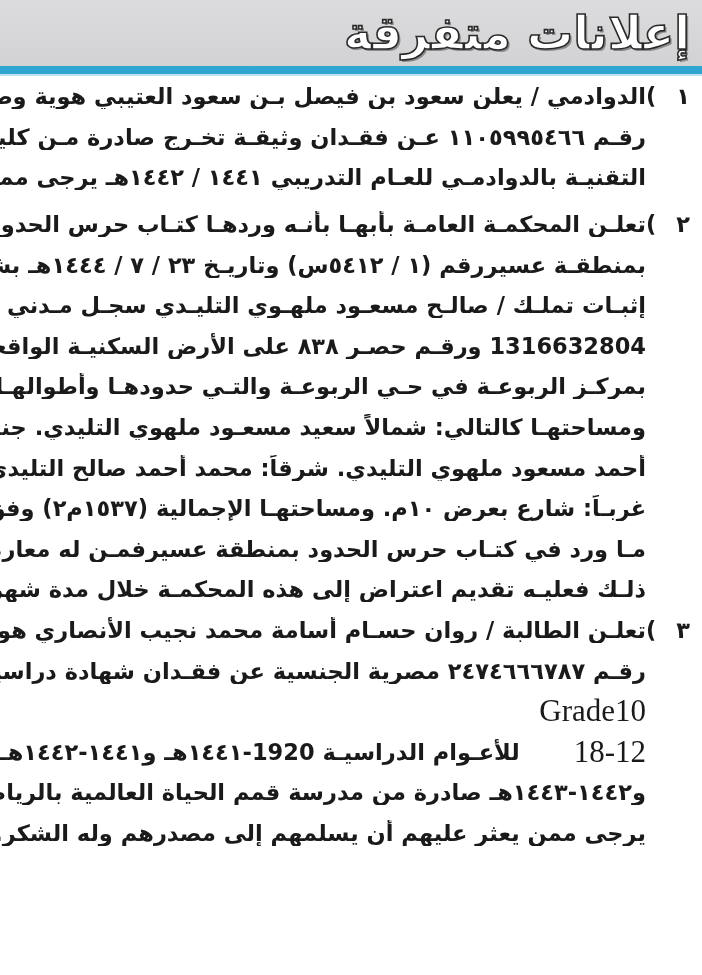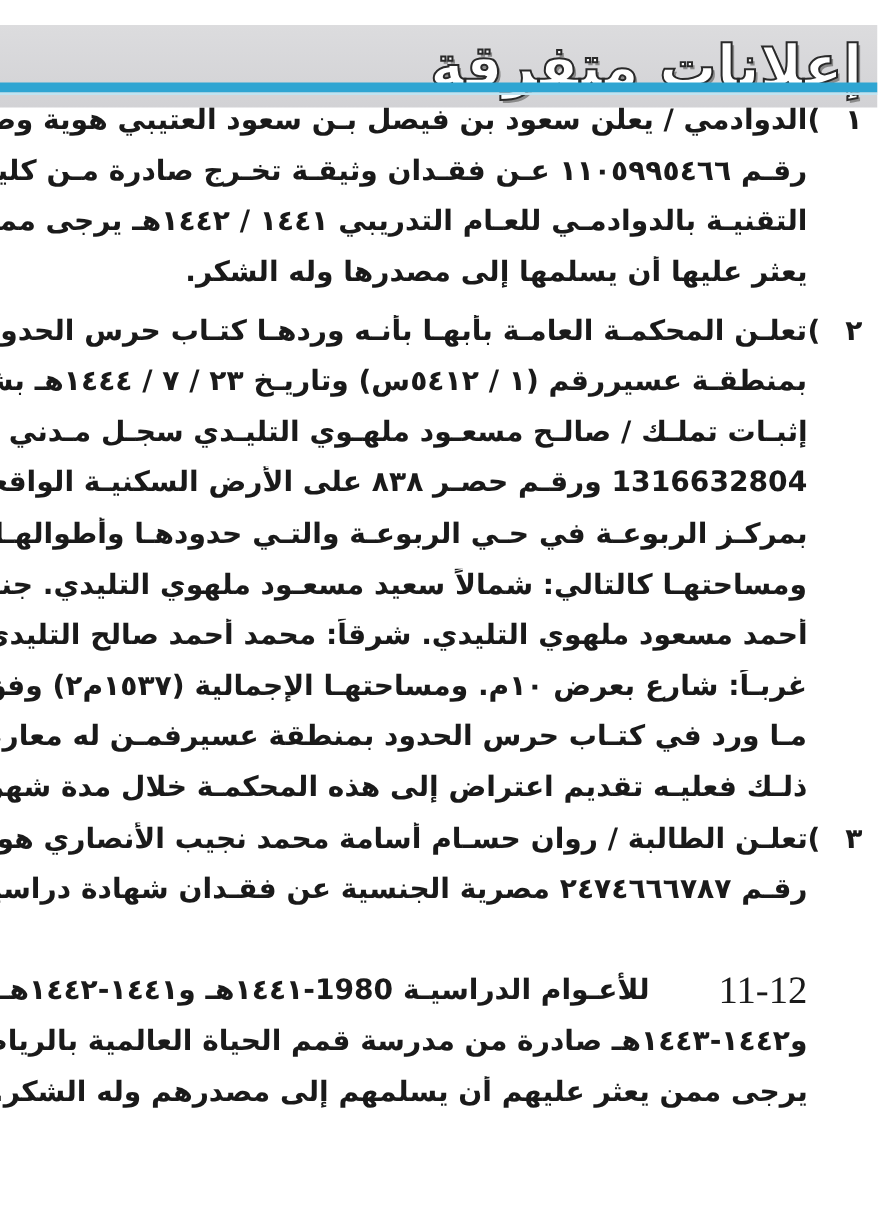--- a/index.html
+++ b/index.html
@@ -14,21 +14,20 @@
       position: relative;
       font-family: "DejaVu Sans", sans-serif;
       color: #1a1a1a;
     }
     .header {
       position: absolute;
       top: 0; left: 0;
       width: 702px;
       height: 66px;
       background: linear-gradient(#dcdcde, #d2d2d5);
-      margin-top: 20px;
     }
     .header-title {
       position: absolute;
       right: 12px;
       top: 2px;
       height: 62px;
       line-height: 62px;
       font-family: "DejaVu Sans", sans-serif;
       font-weight: bold;
       font-size: 46px;
@@ -111,23 +110,20 @@
     <div class="line">
       <span class="num">١ )</span>
       <span class="text">الدوادمي / يعلن سعود بن فيصل بـن سعود العتيبي هوية وطنية</span>
     </div>
     <div class="line indent">
       <span class="text">رقـم ١١٠٥٩٩٥٤٦٦ عـن فقـدان وثيقـة تخـرج صادرة مـن كلية</span>
     </div>
     <div class="line indent">
       <span class="text">التقنيـة بالدوادمـي للعـام التدريبي ١٤٤١ / ١٤٤٢هـ يرجى ممن</span>
     </div>
-    <div class="line indent last">
-      <span class="text">يعثر عليها أن يسلمها إلى مصدرها وله الشكر.</span>
-    </div>
   </div>
 
   <div class="notice" style="margin-top:6px;">
     <div class="line">
       <span class="num">٢ )</span>
       <span class="text">تعلـن المحكمـة العامـة بأبهـا بأنـه وردهـا كتـاب حرس الحدود</span>
     </div>
     <div class="line indent">
       <span class="text">بمنطقـة عسيررقم (١ / ٥٤١٢س) وتاريـخ ٢٣ / ٧ / ١٤٤٤هـ بشأن</span>
     </div>
@@ -160,26 +156,27 @@
   <div class="notice">
     <div class="line">
       <span class="num">٣ )</span>
       <span class="text">تعلـن الطالبة / روان حسـام أسامة محمد نجيب الأنصاري هوية</span>
     </div>
     <div class="line indent">
       <span class="text">رقـم ٢٤٧٤٦٦٦٧٨٧ مصرية الجنسية عن فقـدان شهادة دراسية</span>
     </div>
     <div class="line indent mixed-line">
       <span class="text">
+        <span class="latin" dir="ltr">Grade10</span>
       </span>
     </div>
     <div class="line indent mixed-line">
       <span class="text">
-        <span class="latin" dir="ltr">11-12</span>
-        <span>للأعـوام الدراسيـة 1980-١٤٤١هـ و١٤٤١-١٤٤٢هـ</span>
+        <span class="latin" dir="ltr">18-12</span>
+        <span>للأعـوام الدراسيـة 1920-١٤٤١هـ و١٤٤١-١٤٤٢هـ</span>
       </span>
     </div>
     <div class="line indent">
       <span class="text">و١٤٤٢-١٤٤٣هـ صادرة من مدرسة قمم الحياة العالمية بالرياض</span>
     </div>
     <div class="line indent last">
       <span class="text">يرجى ممن يعثر عليهم أن يسلمهم إلى مصدرهم وله الشكر.</span>
     </div>
   </div>
 

